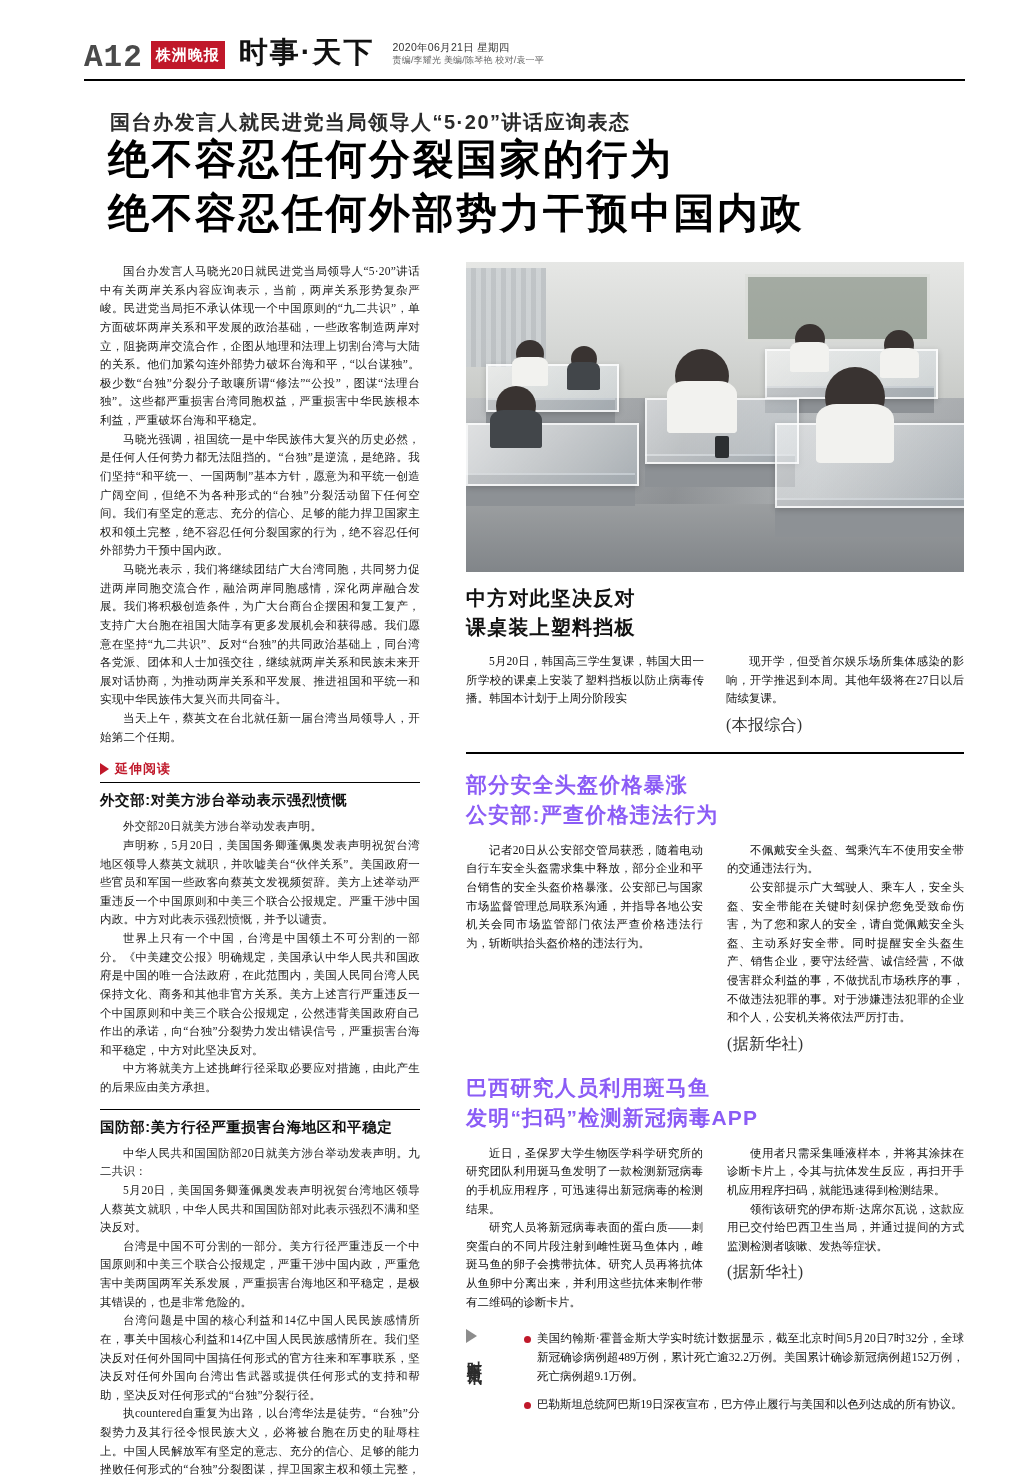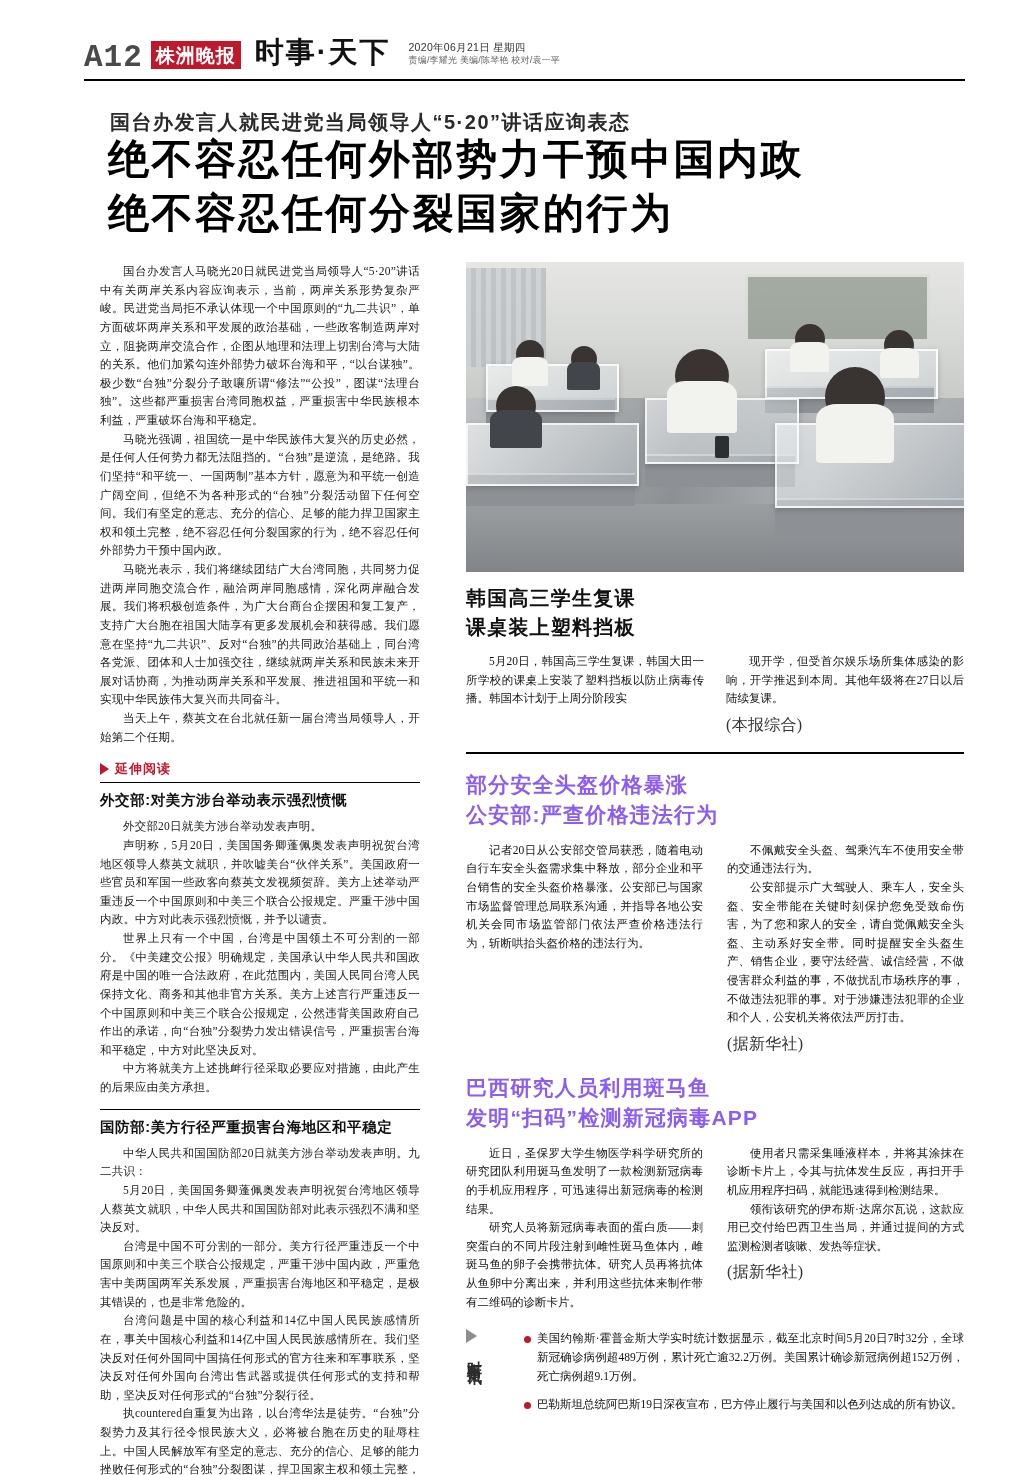--- a/index.html
+++ b/index.html
@@ -40,21 +40,21 @@
     letter-spacing: 1px;
     line-height: 1;
     padding-top: 8px;
   }
   .paper-logo {
     margin-left: 8px;
     background: #c0182a;
     color: #fff;
     font-family: "Liberation Serif", serif;
     font-weight: bold;
-    font-size: 19px;
+    font-size: 15px;
     letter-spacing: 1px;
     padding: 4px 5px 3px 5px;
     line-height: 1;
     height: 21px;
     display: flex;
     align-items: center;
     margin-top: 7px;
   }
   .section-title {
     margin-left: 14px;
@@ -354,22 +354,22 @@
     <div class="section-title">时事·天下</div>
     <div class="mast-meta">
       <div class="mast-date">2020年06月21日 星期四</div>
       <div class="mast-credit">责编/李耀光 美编/陈琴艳 校对/袁一平</div>
     </div>
   </div>
   <div class="mast-rule"></div>
 
   <div class="kicker">国台办发言人就民进党当局领导人“5·20”讲话应询表态</div>
   <div class="headline">
+    <div>绝不容忍任何分裂国家的行为</div>
     <div>绝不容忍任何外部势力干预中国内政</div>
-    <div>绝不容忍任何分裂国家的行为</div>
   </div>
 
   <div class="col-left">
     <div class="bodytext">
       <p>国台办发言人马晓光20日就民进党当局领导人“5·20”讲话中有关两岸关系内容应询表示，当前，两岸关系形势复杂严峻。民进党当局拒不承认体现一个中国原则的“九二共识”，单方面破坏两岸关系和平发展的政治基础，一些政客制造两岸对立，阻挠两岸交流合作，企图从地理和法理上切割台湾与大陆的关系。他们加紧勾连外部势力破坏台海和平，“以台谋独”。极少数“台独”分裂分子敢嚷所谓“修法”“公投”，图谋“法理台独”。这些都严重损害台湾同胞权益，严重损害中华民族根本利益，严重破坏台海和平稳定。</p>
       <p>马晓光强调，祖国统一是中华民族伟大复兴的历史必然，是任何人任何势力都无法阻挡的。“台独”是逆流，是绝路。我们坚持“和平统一、一国两制”基本方针，愿意为和平统一创造广阔空间，但绝不为各种形式的“台独”分裂活动留下任何空间。我们有坚定的意志、充分的信心、足够的能力捍卫国家主权和领土完整，绝不容忍任何分裂国家的行为，绝不容忍任何外部势力干预中国内政。</p>
       <p>马晓光表示，我们将继续团结广大台湾同胞，共同努力促进两岸同胞交流合作，融洽两岸同胞感情，深化两岸融合发展。我们将积极创造条件，为广大台商台企摆困和复工复产，支持广大台胞在祖国大陆享有更多发展机会和获得感。我们愿意在坚持“九二共识”、反对“台独”的共同政治基础上，同台湾各党派、团体和人士加强交往，继续就两岸关系和民族未来开展对话协商，为推动两岸关系和平发展、推进祖国和平统一和实现中华民族伟大复兴而共同奋斗。</p>
       <p>当天上午，蔡英文在台北就任新一届台湾当局领导人，开始第二个任期。</p>
     </div>
 
@@ -455,21 +455,21 @@
         <div class="panel" style="left:62%;top:52%;width:38%;height:26%"></div>
         <div class="student" style="left:72%;top:34%;width:60px;height:96px">
           <div class="head"></div>
           <div class="mask" style="top:38px"></div>
           <div class="body"></div>
         </div>
       </div>
     </div>
 
     <div class="photo-cap">
-      <div>韩国高三学生复课</div>
+      <div>中方对此坚决反对</div>
       <div>课桌装上塑料挡板</div>
     </div>
     <div class="cap-body">
       <div class="c">
         <p>5月20日，韩国高三学生复课，韩国大田一所学校的课桌上安装了塑料挡板以防止病毒传播。韩国本计划于上周分阶段实</p>
       </div>
       <div class="c">
         <p>现开学，但受首尔娱乐场所集体感染的影响，开学推迟到本周。其他年级将在27日以后陆续复课。</p>
         <div class="src">(本报综合)</div>
       </div>

